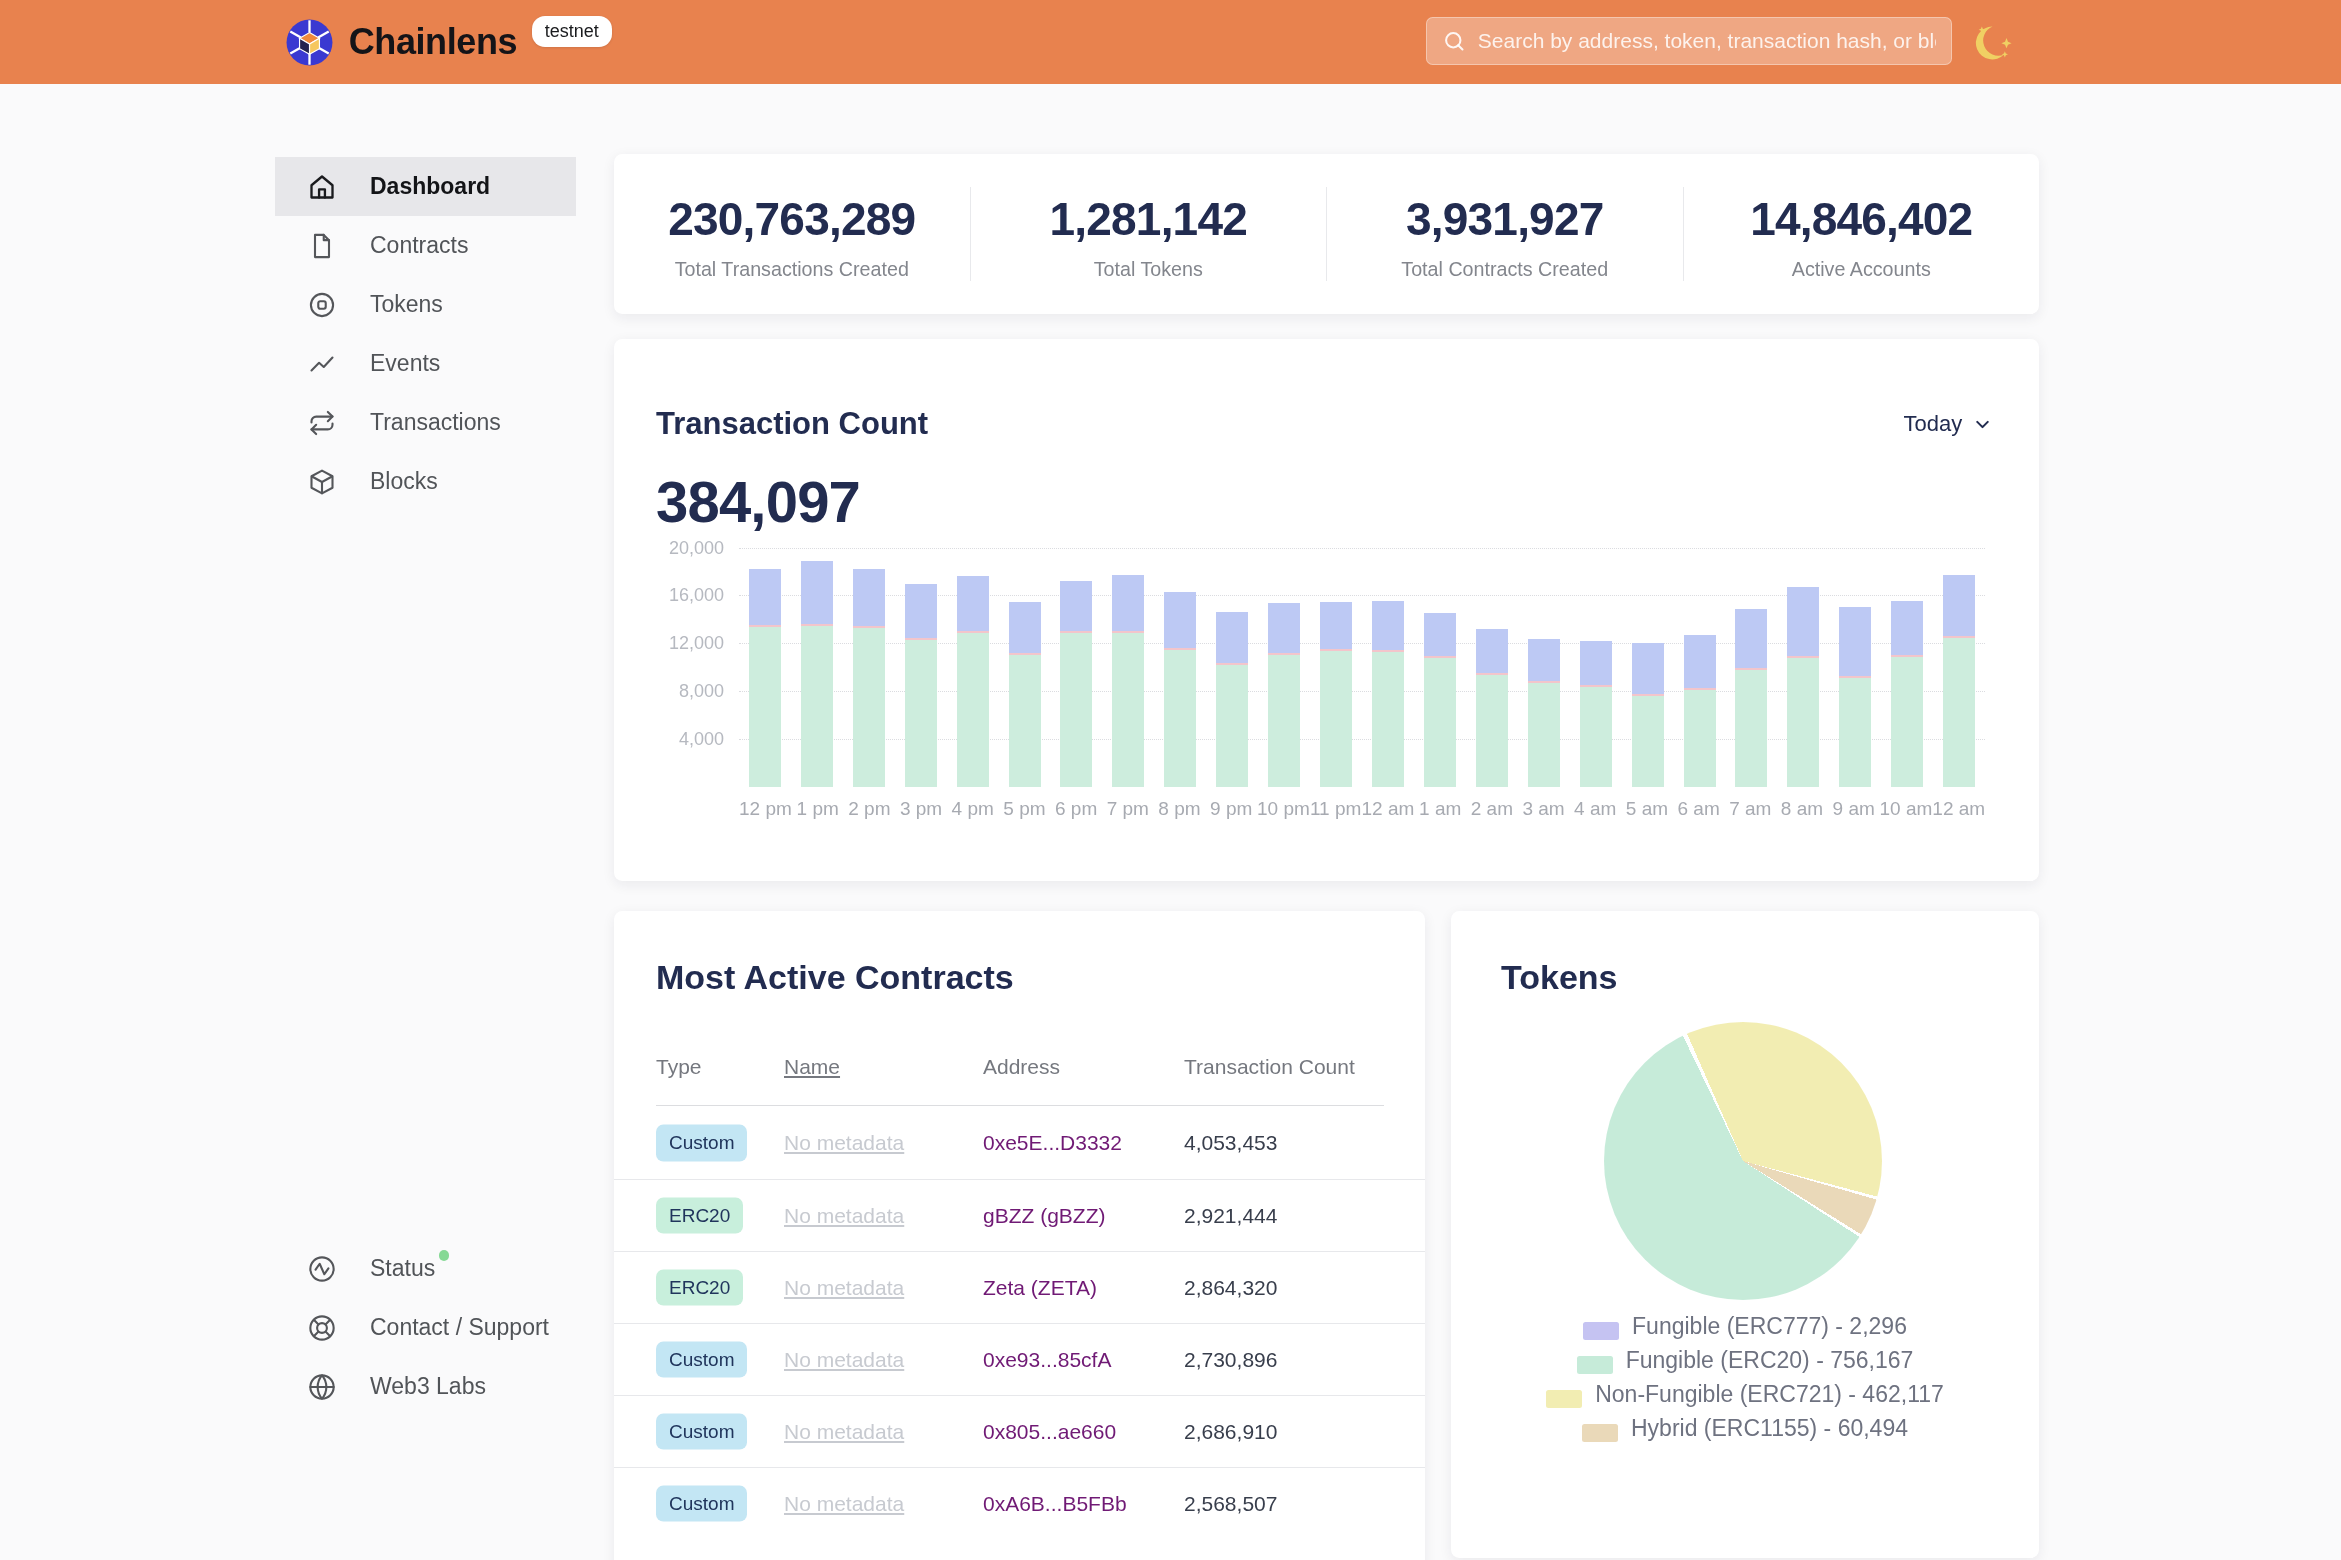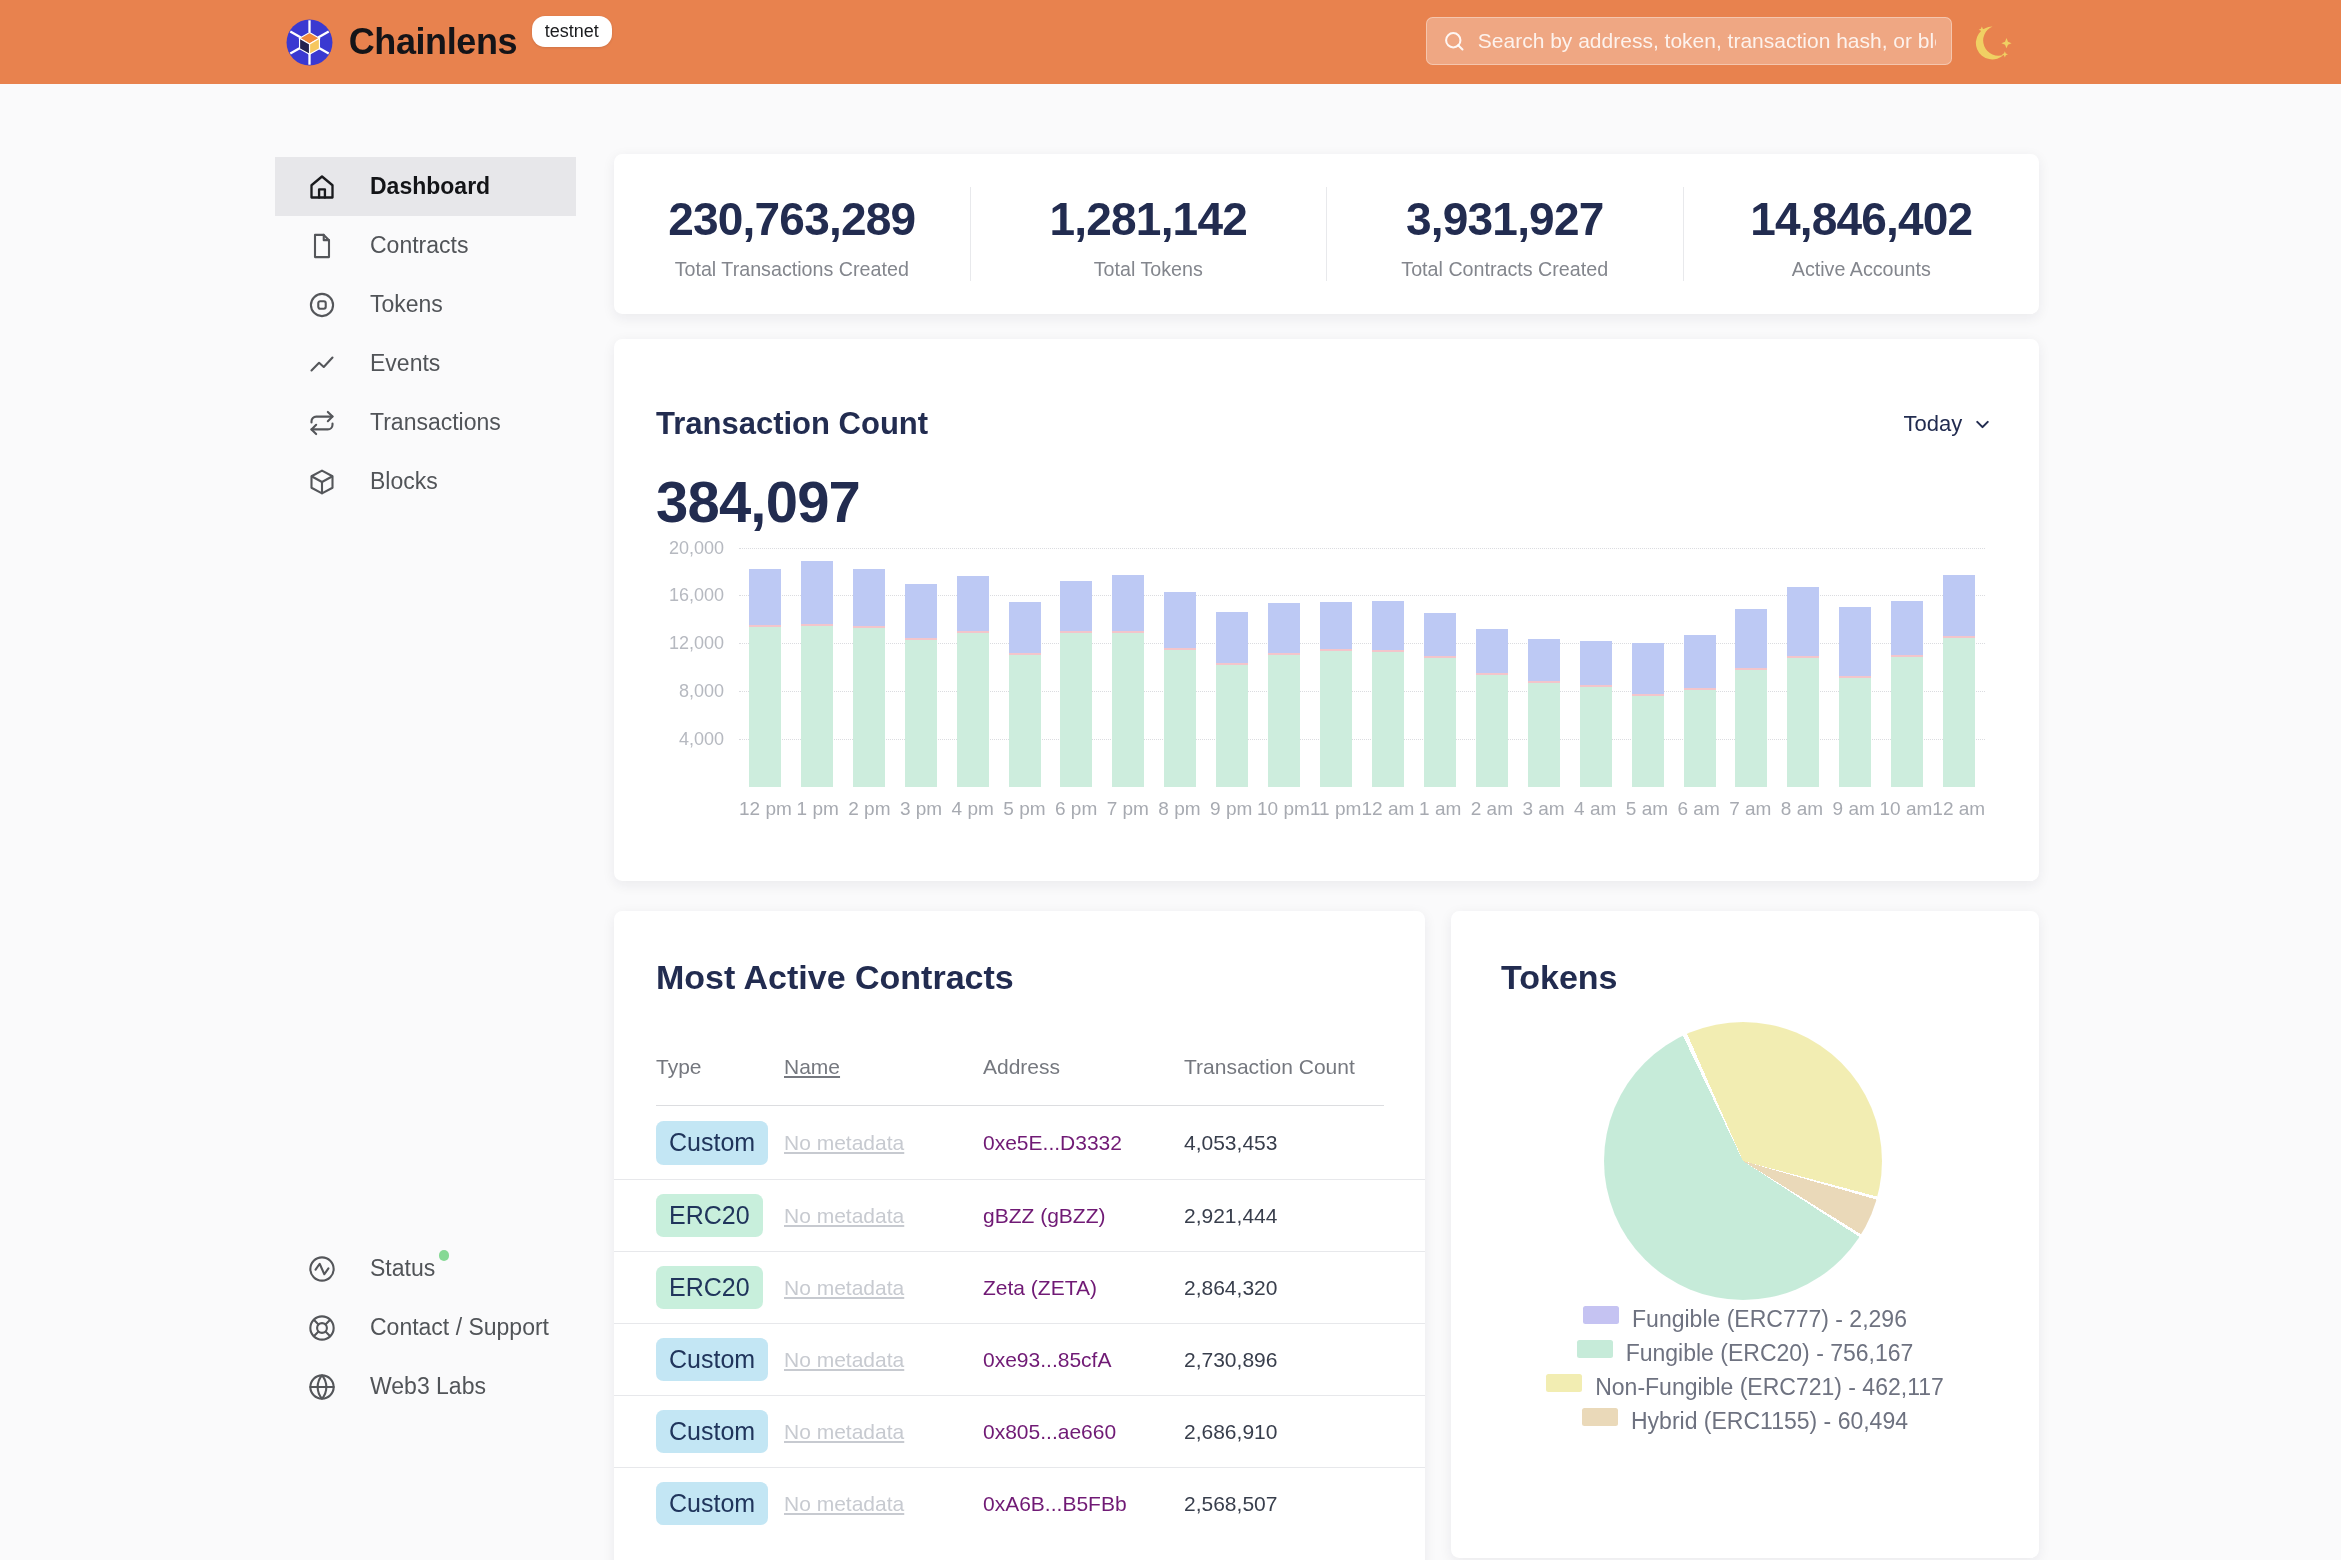--- a/index.html
+++ b/index.html
@@ -56,30 +56,30 @@
   .contracts-card { left:614px; top:911px; width:811px; height:712px; }
   .card-title { position:absolute; left:42px; top:47px; font-size:34px; font-weight:bold; color:#222C50; }
   .tbl-head { position:absolute; top:144px; left:0; width:100%; height:49px; font-size:21px; color:#75787F; }
   .tbl-rule { position:absolute; left:42px; top:194px; width:728px; border-top:1.6px solid #DCDDE0; }
   .tbl-rows { position:absolute; left:0; top:196px; width:100%; }
   .tbl-row { position:relative; height:72px; }
   .tbl-row + .tbl-row { border-top:0.8px solid #E7E8EB; }
   .col-type { position:absolute; left:42px; } .col-name { position:absolute; left:170px;text-decoration:underline; }
   .col-addr { position:absolute; left:369px; } .col-count { position:absolute; left:570px; }
   .cellv { top:50%; transform:translateY(-50%); font-size:21px; }
-  .badge { display:inline-block; font-size:25px; color:#20355C; padding:7.4px 13px; border-radius:7.4px; }
+  .badge { display:inline-block; font-size:19px; color:#20355C; padding:7.4px 13px; border-radius:7.4px; }
   .badge.blue { background:#C3E6F4; } .badge.green { background:#C8EFDC; }
   .name-cell { color:#C7CAD0; } .addr-cell { color:#701a75; cursor:pointer; } .count-cell { color:#383E4C; }
 
   
   .tokens-card { left:1451px; top:911px; width:588px; height:647px; }
   .tokens-title { left:50px; }
   .pie { position:absolute; left:153px; top:111px; width:278px; height:278px; border-radius:50%; }
   .legend { position:absolute; left:0; top:395px; width:100%; display:flex; flex-direction:column; align-items:center; }
-  .legend-row { height:34px; display:flex; align-items:flex-start; gap:13px; font-size:23px; color:#6E7280; }
+  .legend-row { height:34px; display:flex; align-items:flex-end; gap:13px; font-size:23px; color:#6E7280; }
   .legend-swatch { width:36px; height:18px; border-radius:2.5px; flex:0 0 auto; }
 </style>
 </head>
 <body>
 
 <div class="header">
   <div class="brand-wrap">
     <svg class="brand-logo" viewBox="0 0 64 64">
       <circle cx="32" cy="32" r="30" fill="#3A39D1"></circle>
       <g stroke="#FFFFFF" stroke-width="3">

